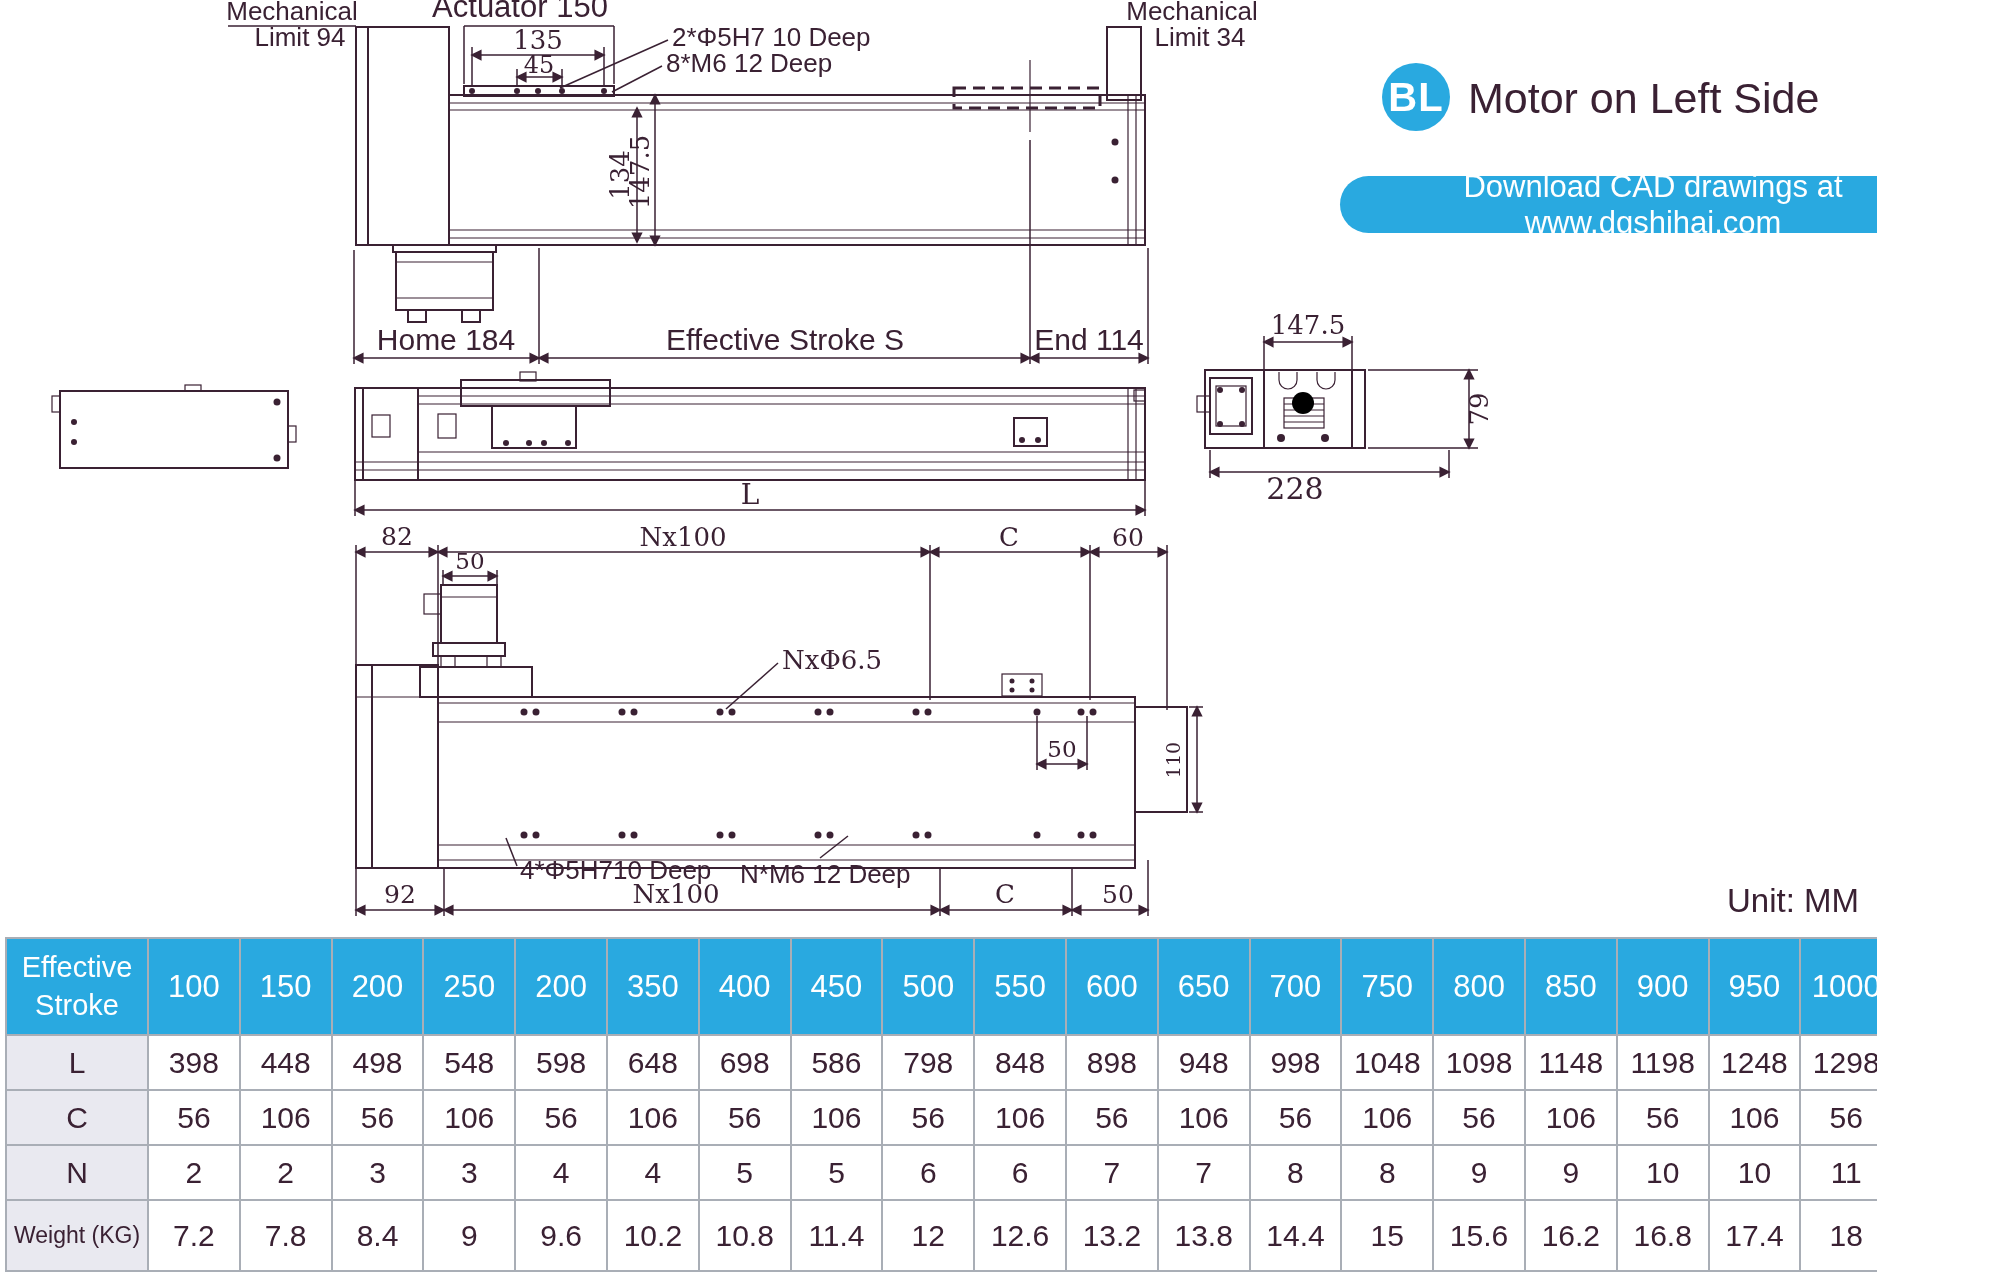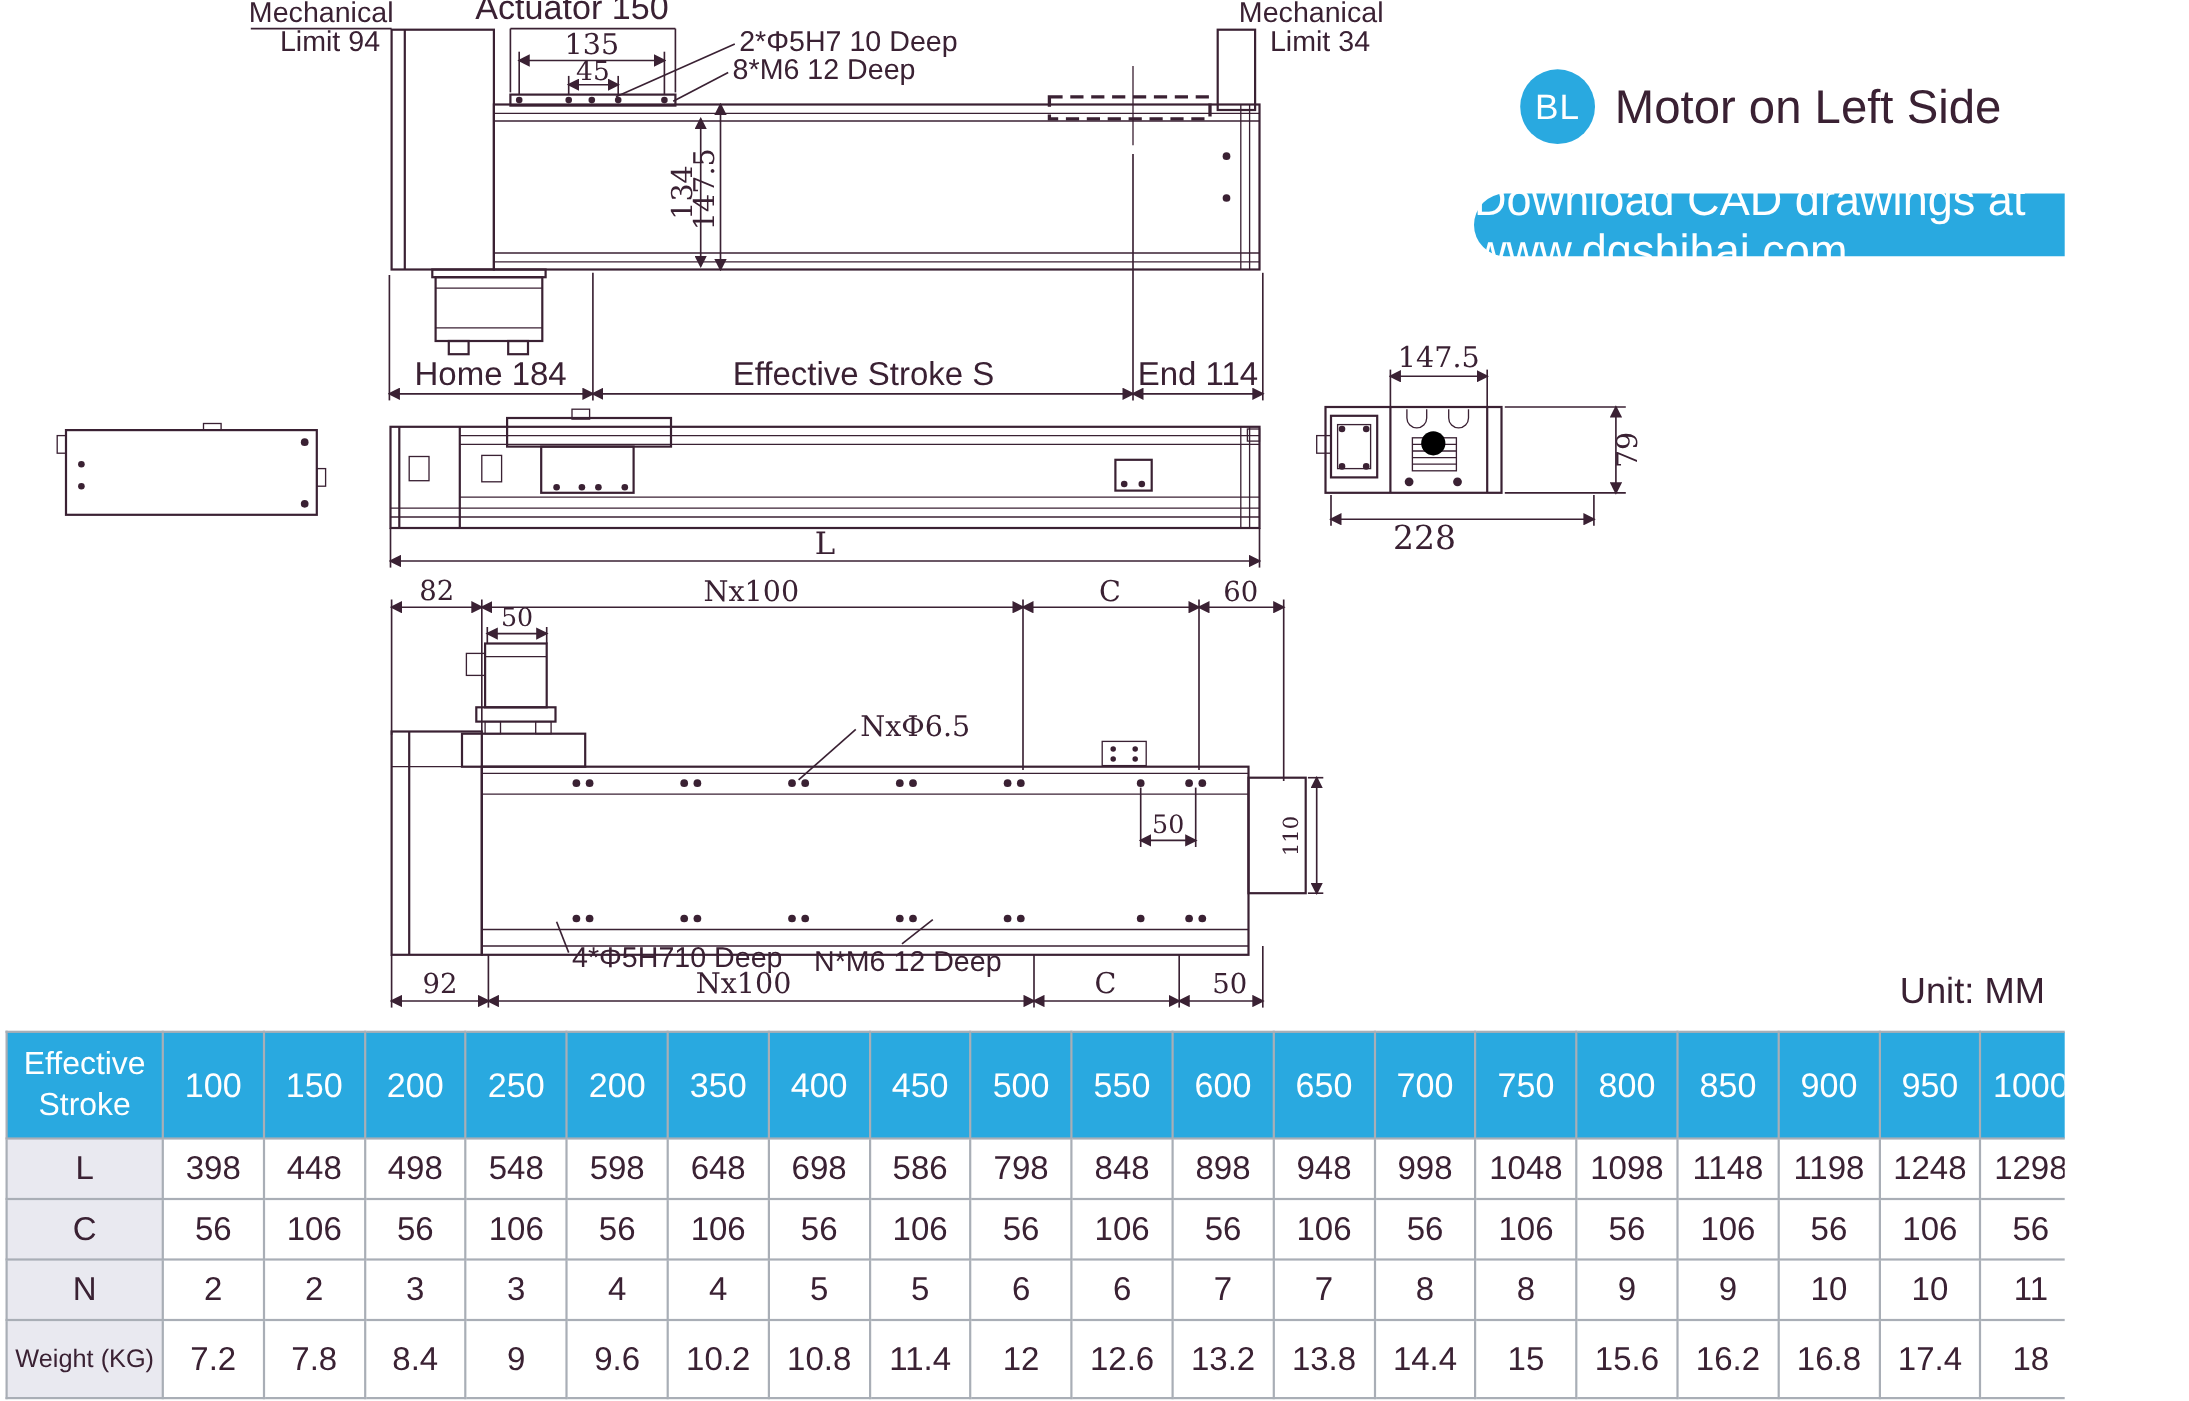--- a/index.html
+++ b/index.html
@@ -14,25 +14,25 @@
   .ln .dot   { fill:#3a2133; stroke:none; }
   .dim line, .dim polyline { stroke:#3a2133; stroke-width:1.5; fill:none; }
   .arr2 { marker-start:url(#arr); marker-end:url(#arr); }
   text { fill:#3a2133; }
   .t-sans  { font-family:"Liberation Sans", sans-serif; }
   .t-serif { font-family:"DejaVu Serif", serif; }
 
   
   .brand-badge { position:absolute; left:1382px; top:63px; width:68px; height:68px; border-radius:50%;
                  background:#29a9e0; color:#fff; display:flex; align-items:center; justify-content:center;
-                 font-size:32px; font-weight:normal; letter-spacing:1px; }
+                 font-size:40px; font-weight:bold; letter-spacing:1px; }
   .brand-title { position:absolute; left:1468px; top:74px; font-size:43px; color:#3a2133; }
   .cad-banner  { position:absolute; left:1340px; top:176px; width:626px; height:57px; background:#29a9e0;
-                 border-radius:29px; color:#ffffff; font-size:41px; display:flex; align-items:center;
-                 justify-content:center; }
+                 border-radius:29px; color:#ffffff; font-size:31px; display:flex; align-items:center;
+                 justify-content:center;text-align:center; }
   .unit-note   { position:absolute; right:18px; top:882px; font-size:33px; color:#3a2133; }
 
   
   .dim-table { position:absolute; left:5px; top:937px; width:1980px; border-collapse:collapse;
                table-layout:fixed; }
   .dim-table th, .dim-table td { border:2px solid #a9aeb6; text-align:center; vertical-align:middle;
                padding:0; font-weight:normal; }
   .dim-table thead th { background:#29a9e0; color:#ffffff; height:95px; font-size:31px; }
   .dim-table thead th.stroke-head { width:140px; white-space:pre-line; font-size:29px; line-height:1.3; }
   .dim-table tbody th { background:#e9e9f0; color:#3a2133; font-size:30px; }

